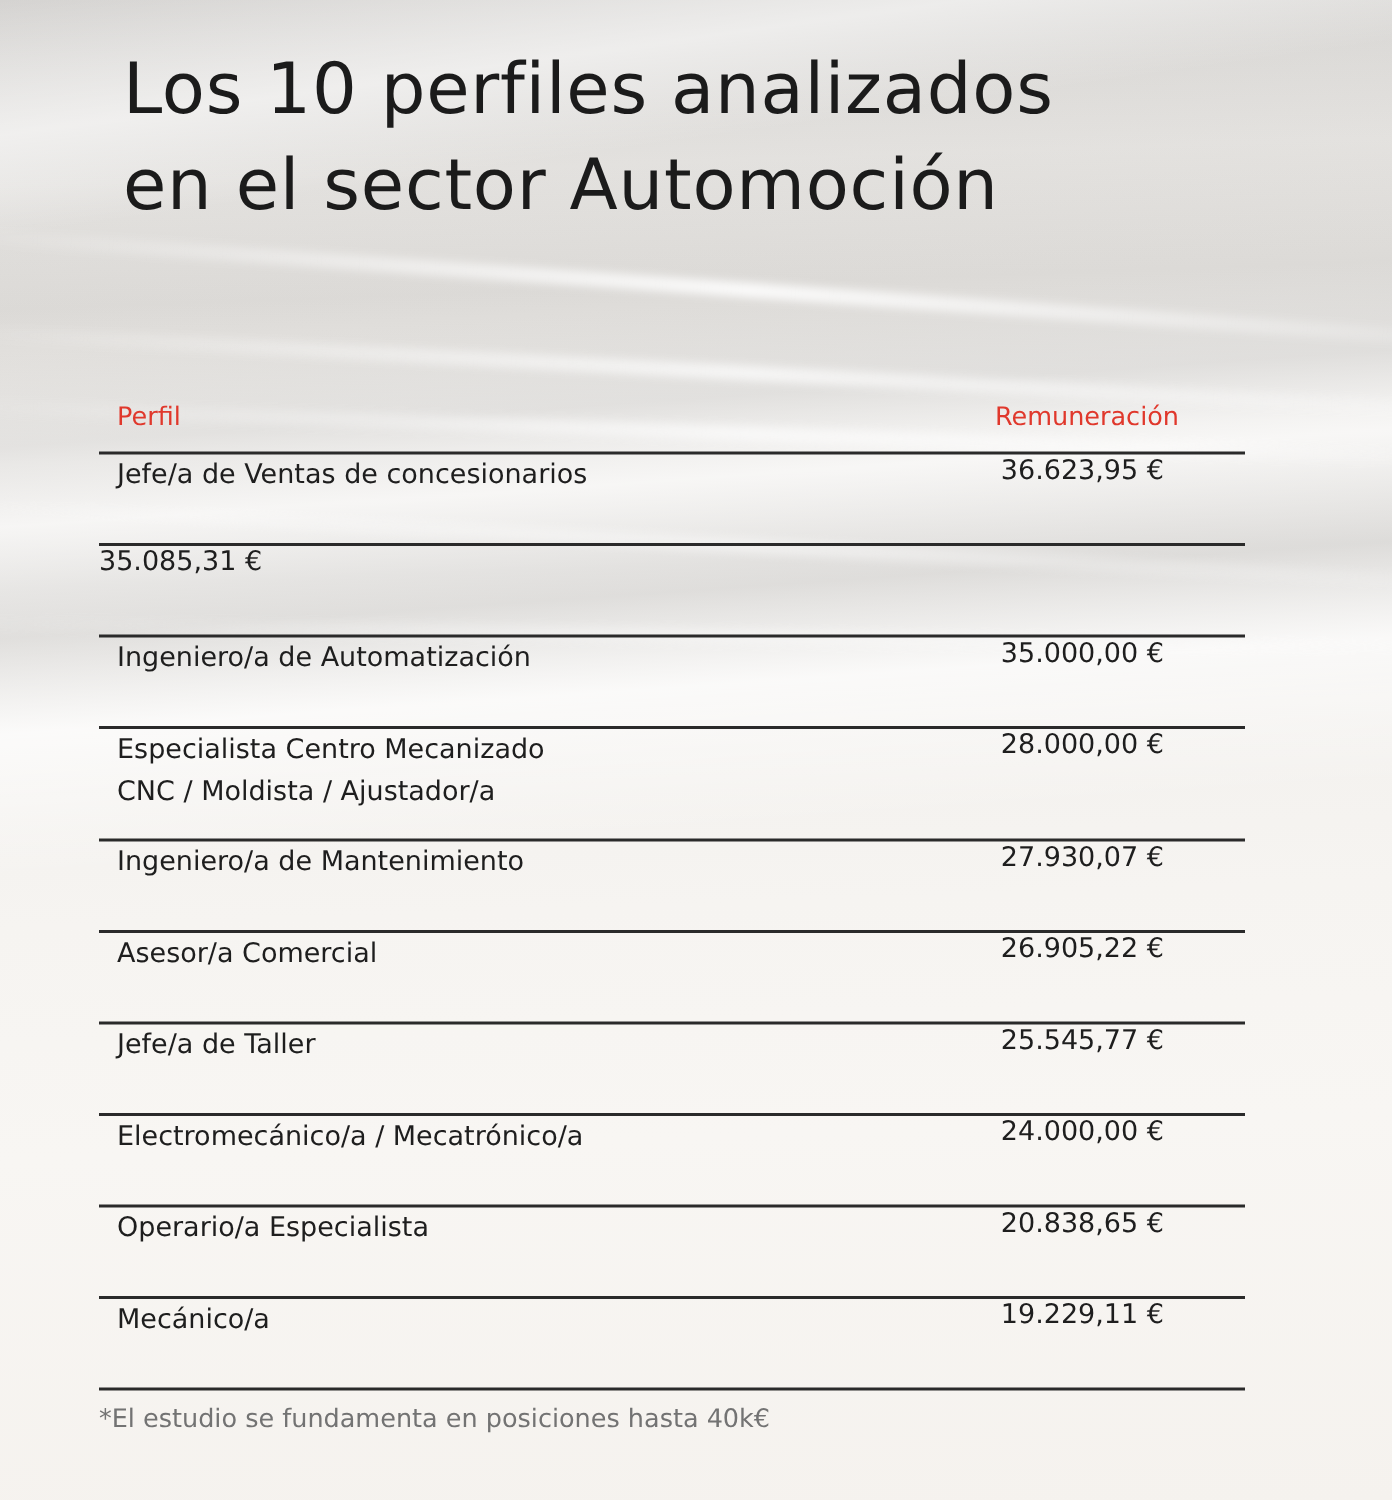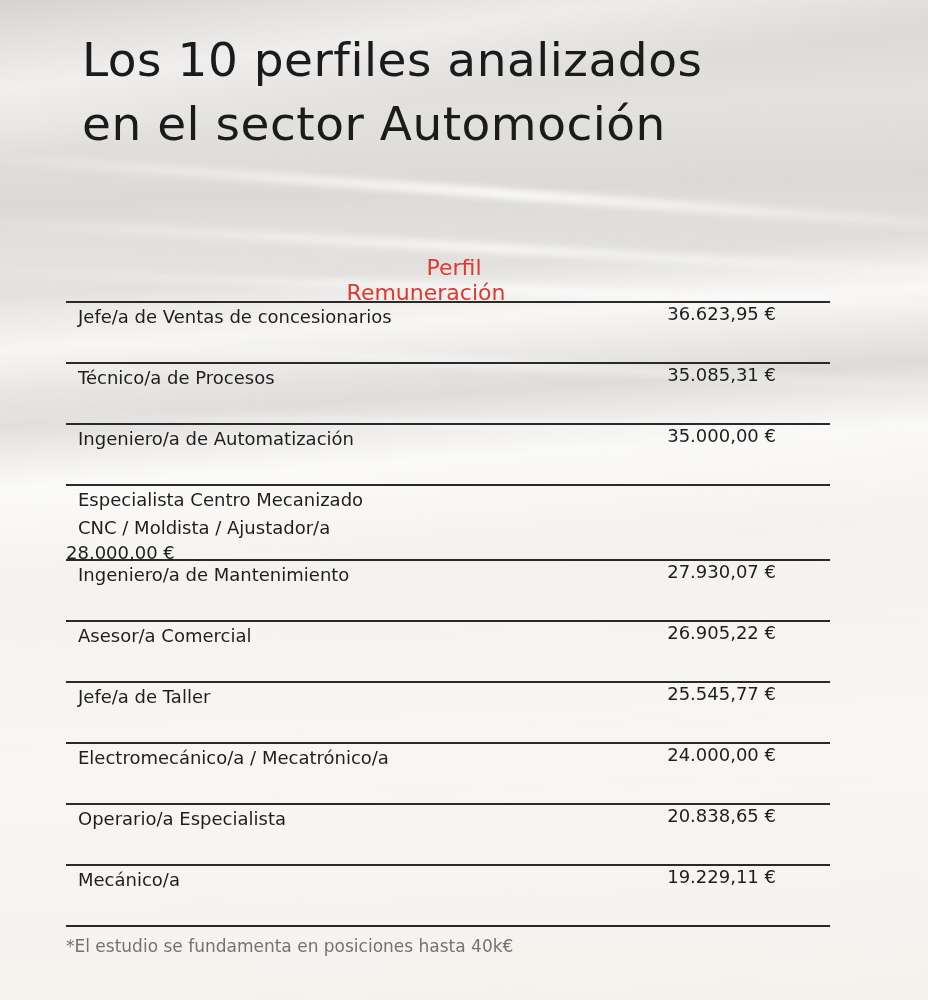--- a/index.html
+++ b/index.html
@@ -44,36 +44,35 @@
       left: 66px;
       top: 255px;
       width: 764px;
     }
     .thead {
       display: flex;
       justify-content: space-between;
       height: 46px;
       align-items: center;
       border-bottom: 2px solid #2a2a2a;
-      font-size: 22px;
+      font-size: 17px;
       color: #e0382c;
-      flex-direction: column;
     }
     .thead .h1 { padding-left: 12px; }
     .thead .h2 { padding-right: 44px; }
     .row {
       display: flex;
       justify-content: space-between;
       align-items: flex-start;
       height: 59px;
       border-bottom: 2px solid #2a2a2a;
       font-size: 18px;
       color: #1e1e1e;
     }
-    .row.tall { height: 73px; flex-direction: column; }
+    .row.tall { height: 73px; }
     .row .perfil {
       padding-left: 12px;
       line-height: 28px;
       white-space: pre-line;
     }
     .row .rem {
       padding-right: 54px;
       text-align: right;
     }
     .footnote {
@@ -102,21 +101,20 @@
   <div class="thead">
     <span class="h1">Perfil</span>
     <span class="h2">Remuneración</span>
   </div>
 
   <div class="row">
     <span class="perfil">Jefe/a de Ventas de concesionarios</span>
     <span class="rem">36.623,95 €</span>
   </div>
   <div class="row">
-    <span class="perfil">Técnico/a de Procesos</span>
     <span class="rem">35.085,31 €</span>
   </div>
   <div class="row">
     <span class="perfil">Ingeniero/a de Automatización</span>
     <span class="rem">35.000,00 €</span>
   </div>
   <div class="row tall">
     <span class="perfil">Especialista Centro Mecanizado
 CNC / Moldista / Ajustador/a</span>
     <span class="rem">28.000,00 €</span>

